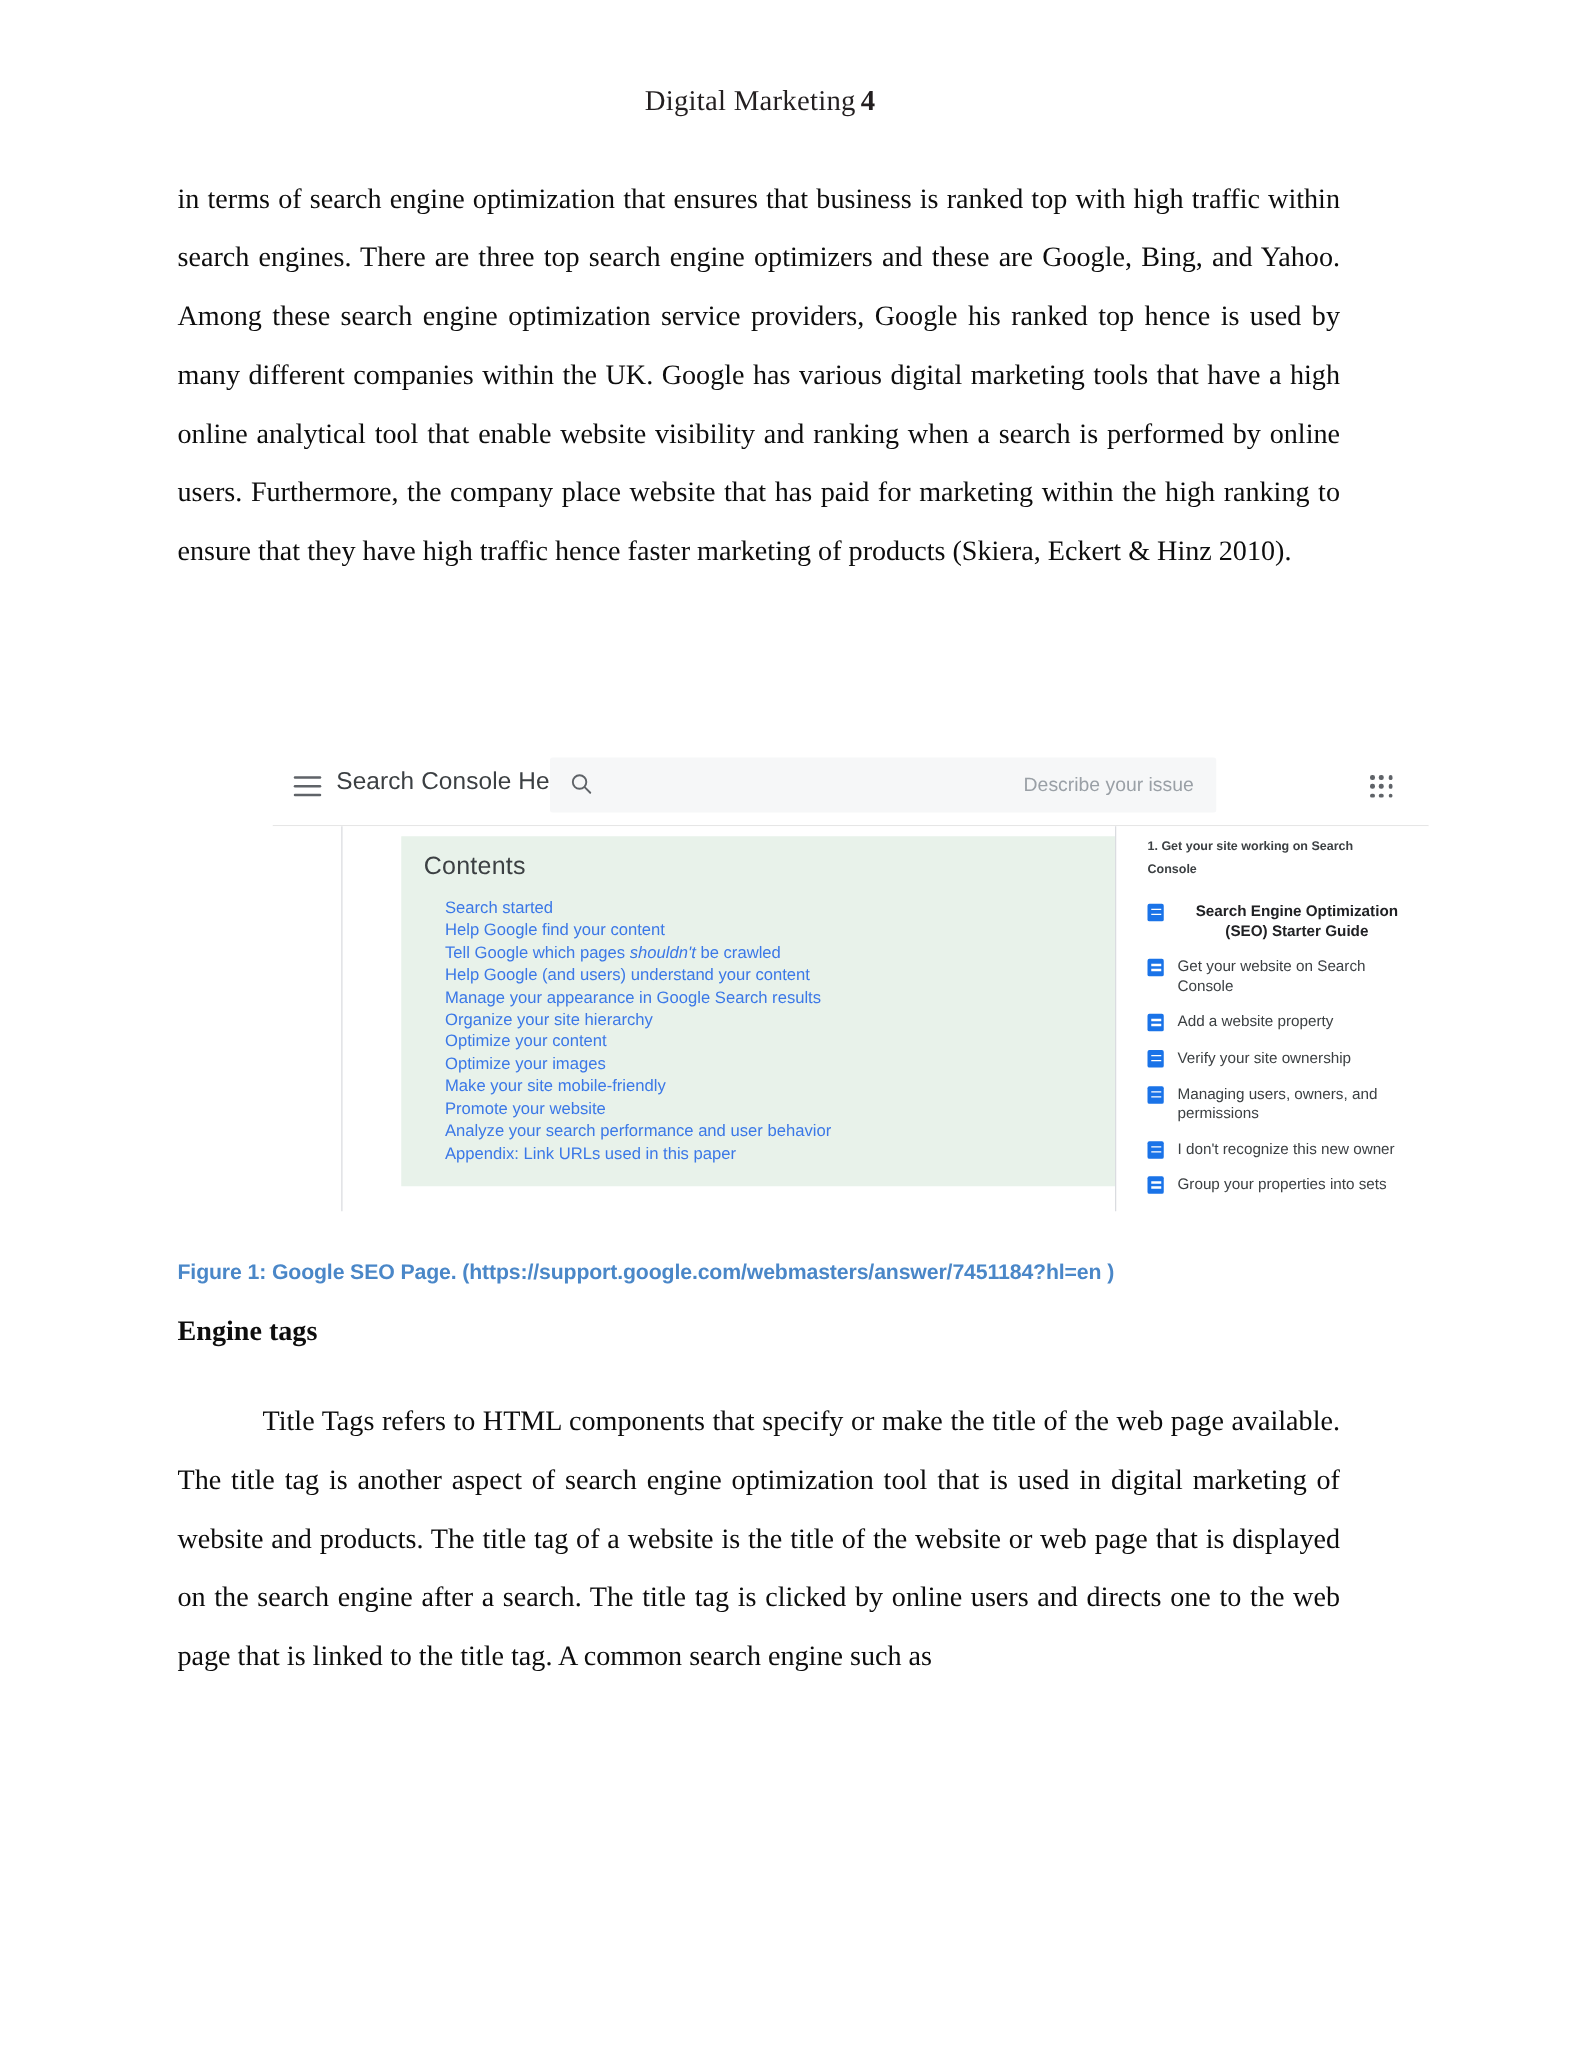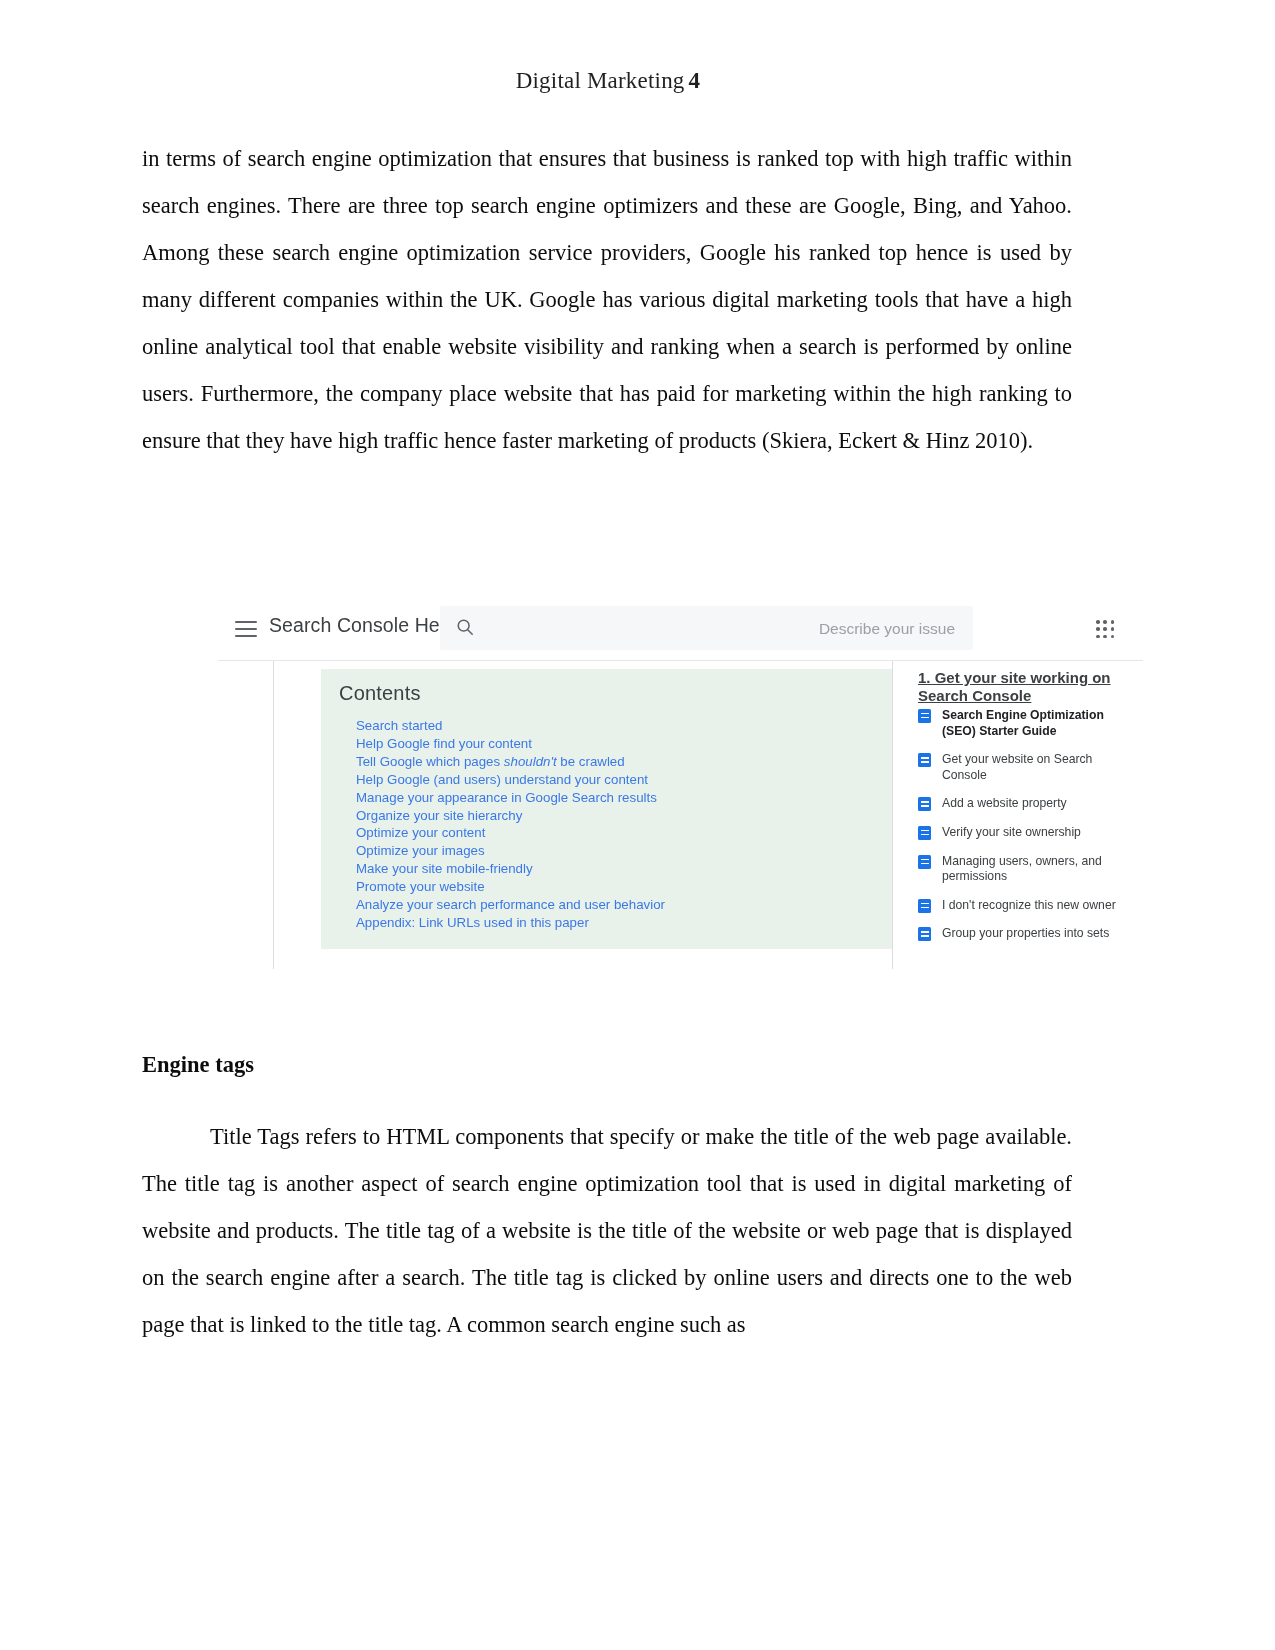--- a/index.html
+++ b/index.html
@@ -177,27 +177,26 @@
     white-space: nowrap;
   }
   .contents-list .c-item em { font-style: italic; }
 
   .sc-right-panel {
     position: absolute;
     left: 700px; top: 8px;
     width: 225px;
   }
   .rp-heading {
-    font-size: 15px;
+    font-size: 10px;
     line-height: 17.5px;
     font-weight: bold;
     color: #3c4043;
     width: 205px;
-    margin-bottom: 4px;
-    text-decoration: underline;
+    margin-bottom: 18px;
   }
   .rp-item {
     position: relative;
     display: flex;
     align-items: flex-start;
     margin-bottom: 13px;
     width: 215px;
   }
   .rp-icon {
     flex: 0 0 auto;
@@ -217,21 +216,21 @@
     height: 1.4px;
     background: #ffffff;
   }
   .rp-icon::before { top: 4px; }
   .rp-icon::after  { top: 8px; }
   .rp-label {
     font-size: 12.2px;
     line-height: 15.6px;
     color: #3c4043;
   }
-  .rp-item.current .rp-label { font-weight: bold; color: #202124; }
+  .rp-item.current .rp-label { font-weight: bold; color: #202124; text-align: center; }
 
   
   .figure-caption {
     position: absolute;
     left: 142px;
     top: 1008px;
     width: 930px;
     font-family: "Liberation Sans", sans-serif;
     font-size: 17px;
     font-weight: bold;
@@ -341,18 +340,19 @@
             </div>
             <div class="rp-item">
               <span class="rp-icon"></span>
               <span class="rp-label">Group your properties into sets</span>
             </div>
           </div>
       </div>
     </div>
   </div>
 
+  <div class="figure-caption">Figure 1: Google SEO Page. (https://support.google.com/webmasters/answer/7451184?hl=en )</div>
 
   <div class="section-heading">Engine tags</div>
 
   <div class="body-block" id="para-2"><span class="indent"></span><span>Title Tags refers to HTML components that specify or make the title of the web page available. The title tag is another aspect of search engine optimization tool that is used in digital marketing of website and products. The title tag of a website is the title of the website or web page that is displayed on the search engine after a search.  The title tag is clicked by online users and directs one to the web page that is linked to the title tag. A common search engine such as</span></div>
 
 </div>
 
 </body></html>

